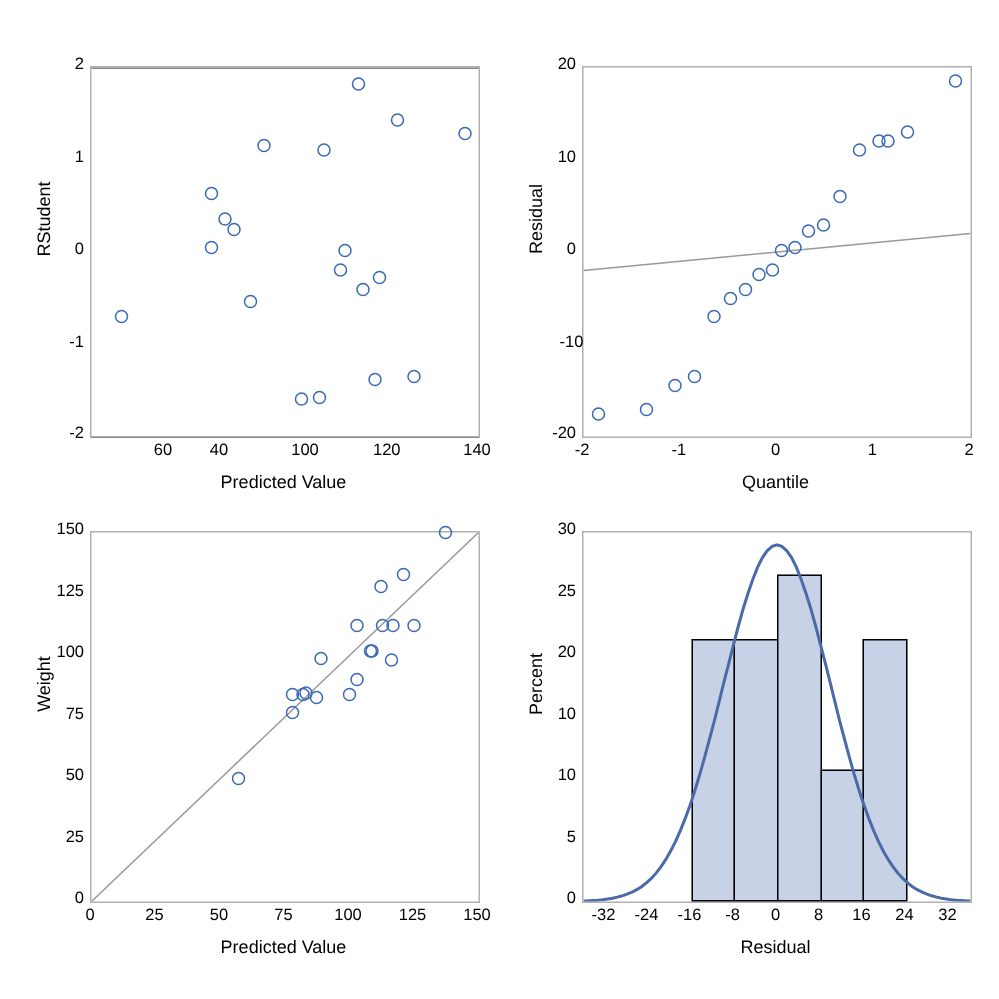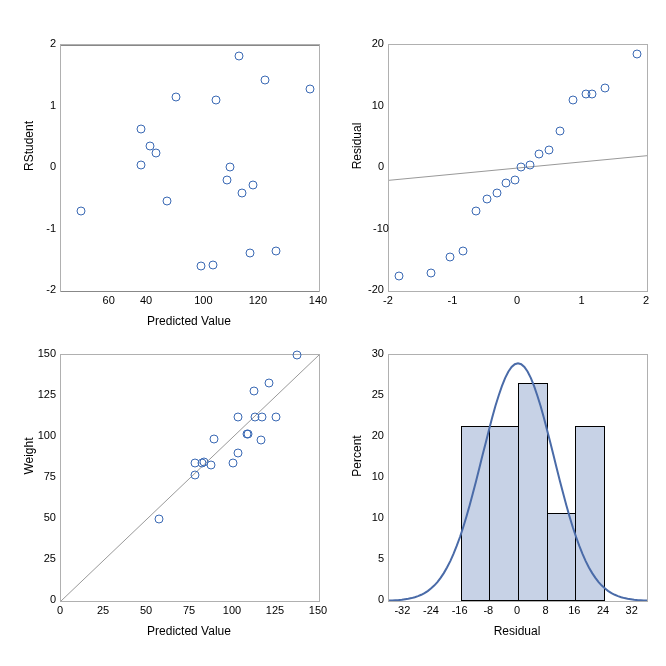--- a/index.html
+++ b/index.html
@@ -76,20 +76,21 @@
         <div class="marker" style="left: 140.61px; top: 119.925px;"></div>
         <div class="marker" style="left: 149.64px; top: 108.855px;"></div>
         <div class="marker" style="left: 159.96px; top: 104.55px;"></div>
         <div class="marker" style="left: 170.925px; top: 86.1px;"></div>
         <div class="marker" style="left: 183.825px; top: 55.35px;"></div>
         <div class="marker" style="left: 196.725px; top: 49.2px;"></div>
         <div class="marker" style="left: 203.175px; top: 49.2px;"></div>
         <div class="marker" style="left: 216.075px; top: 43.05px;"></div>
         <div class="marker" style="left: 248.325px; top: 9.225px;"></div>
       </div>
+    <div class="axis-label" style="left:50px; width:258px; top:278px;">Quantile</div>
     <div class="axis-label y" style="left:12px; top:200px; width:180px;">Residual</div>
   <div class="tick" style="left: 38px; top: 258px; width: 24px; text-align: center;">-2</div>
       <div class="tick" style="left: 102.5px; top: 258px; width: 24px; text-align: center;">-1</div>
       <div class="tick" style="left: 167px; top: 258px; width: 24px; text-align: center;">0</div>
       <div class="tick" style="left: 231.5px; top: 258px; width: 24px; text-align: center;">1</div>
       <div class="tick" style="left: 296px; top: 258px; width: 24px; text-align: center;">2</div>
       <div class="tick" style="left: 20px; top: 247px; width: 26px; text-align: right;">-20</div>
       <div class="tick" style="left: 30px; top: 185.5px; width: 26px; text-align: center;">-10</div>
       <div class="tick" style="left: 20px; top: 124px; width: 26px; text-align: right;">0</div>
       <div class="tick" style="left: 20px; top: 62.5px; width: 26px; text-align: right;">10</div>

